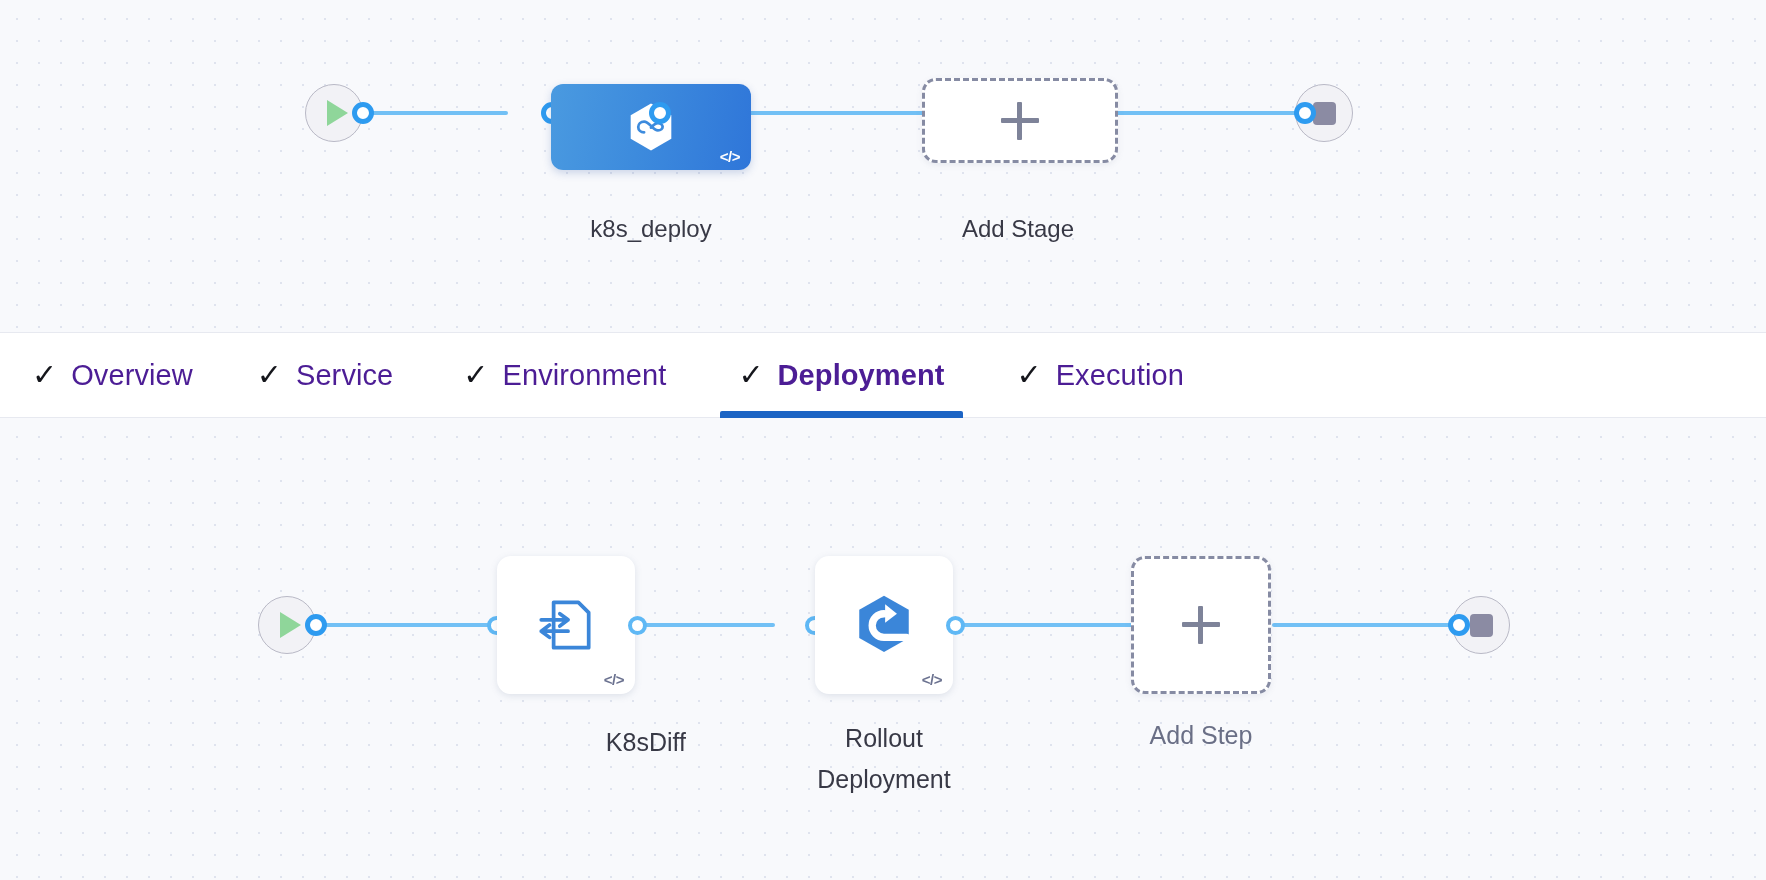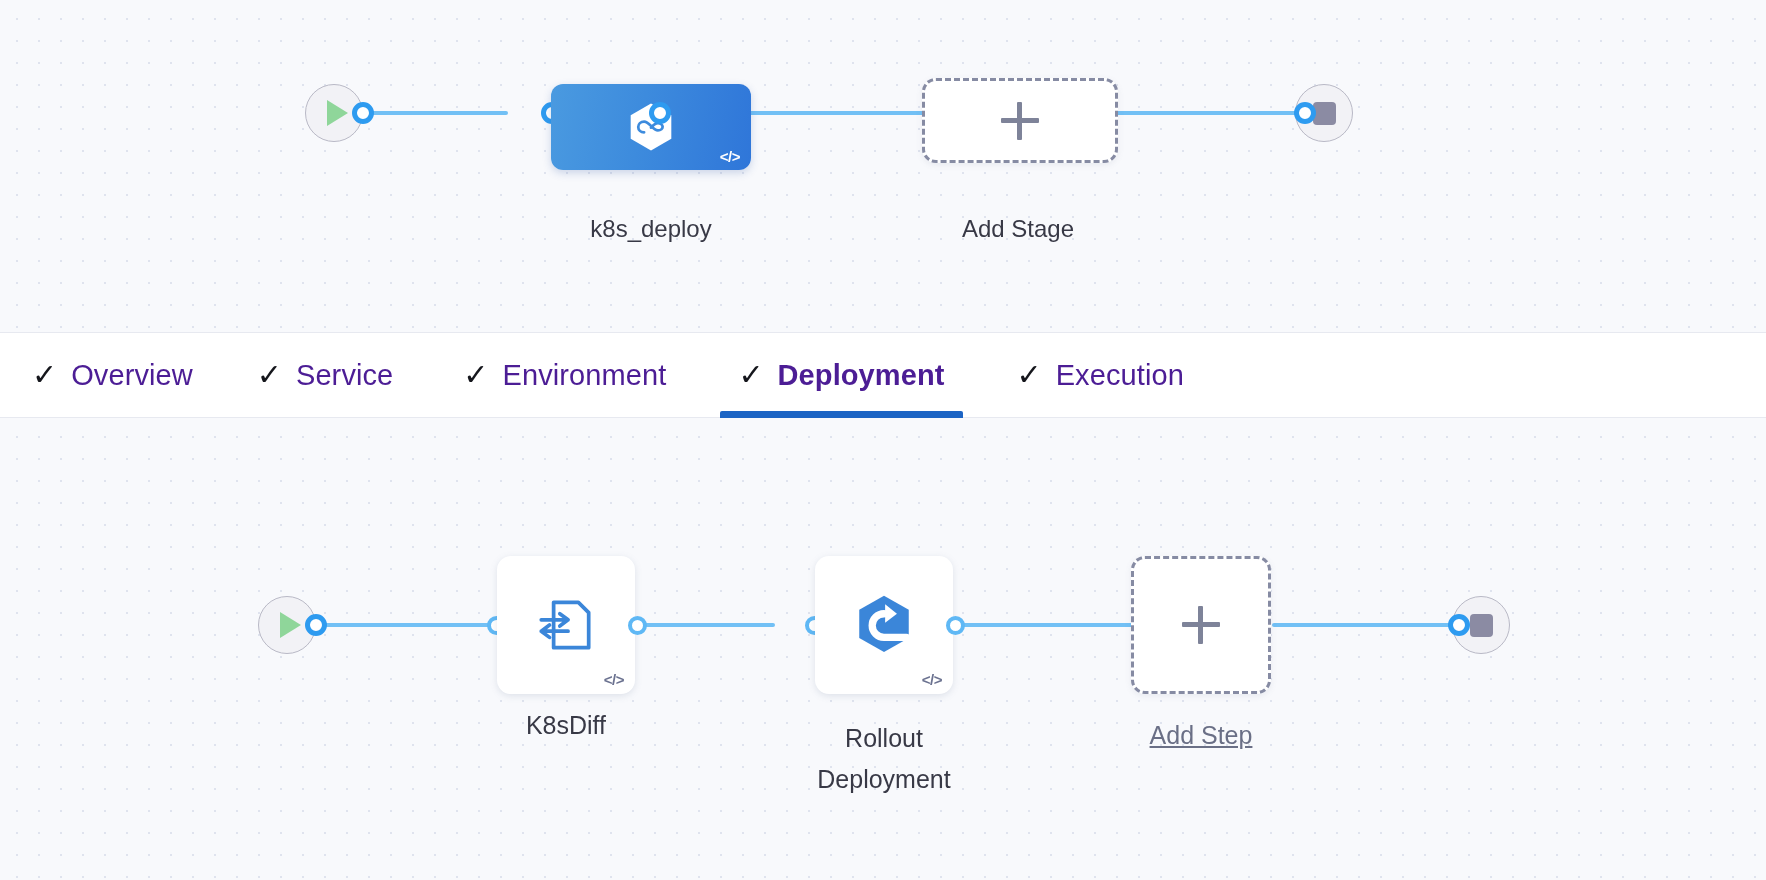--- a/index.html
+++ b/index.html
@@ -159,21 +159,21 @@
 
   
   .caption {
     position: absolute;
     text-align: center;
     color: #383946;
     font-size: 24px;
     line-height: 41px;
     white-space: pre-line;
   }
-  .caption.muted { color: #6a6f86; text-decoration: underline; }
+  .caption.muted { color: #6a6f86; }
   .caption.step { font-size: 25px; }
 
   
   #tabbar {
     position: absolute;
     top: 332px;
     left: 0;
     width: 1766px;
     height: 86px;
     background: #ffffff;
@@ -291,21 +291,21 @@
     <div class="ring small" style="left:487px; top:198px;"></div>
     <div class="step-node" style="left:497px; top:557px; top:138px;">
       <svg width="66" height="66" viewBox="0 0 64 64">
         <path d="M20 10 H44 L54 20 V54 H20 Z" fill="none" stroke="#3b86d9" stroke-width="3.6" stroke-linejoin="round"></path>
         <path d="M8 27 H34 M26 21 L34 27 L26 33" fill="none" stroke="#3b86d9" stroke-width="3.6" stroke-linecap="round" stroke-linejoin="round"></path>
         <path d="M34 38 H8 M16 32 L8 38 L16 44" fill="none" stroke="#3b86d9" stroke-width="3.6" stroke-linecap="round" stroke-linejoin="round"></path>
       </svg>
       <span class="code-glyph">&lt;/&gt;</span>
     </div>
     <div class="ring small" style="left:628px; top:198px;"></div>
-    <div class="caption step" style="left:446px; top:287px; width:240px;">K8sDiff</div>
+    <div class="caption step" style="left:446px; top:304px; width:240px;text-align:right;">K8sDiff</div>
 
     <div class="ring small" style="left:805px; top:198px;"></div>
     <div class="step-node" style="left:815px; top:138px;">
       <svg width="72" height="72" viewBox="0 0 64 64">
         <path d="M32 6 L54 18.5 L54 43.5 L32 56 L10 43.5 L10 18.5 Z" fill="#3b86d9"></path>
         <path d="M32 22 a10.5 10.5 0 1 0 0 21 H52" fill="none" stroke="#ffffff" stroke-width="6.5" stroke-linecap="round"></path>
         <path d="M33 13.5 L43.5 22 L33 30" fill="#ffffff"></path>
       </svg>
       <span class="code-glyph">&lt;/&gt;</span>
     </div>

